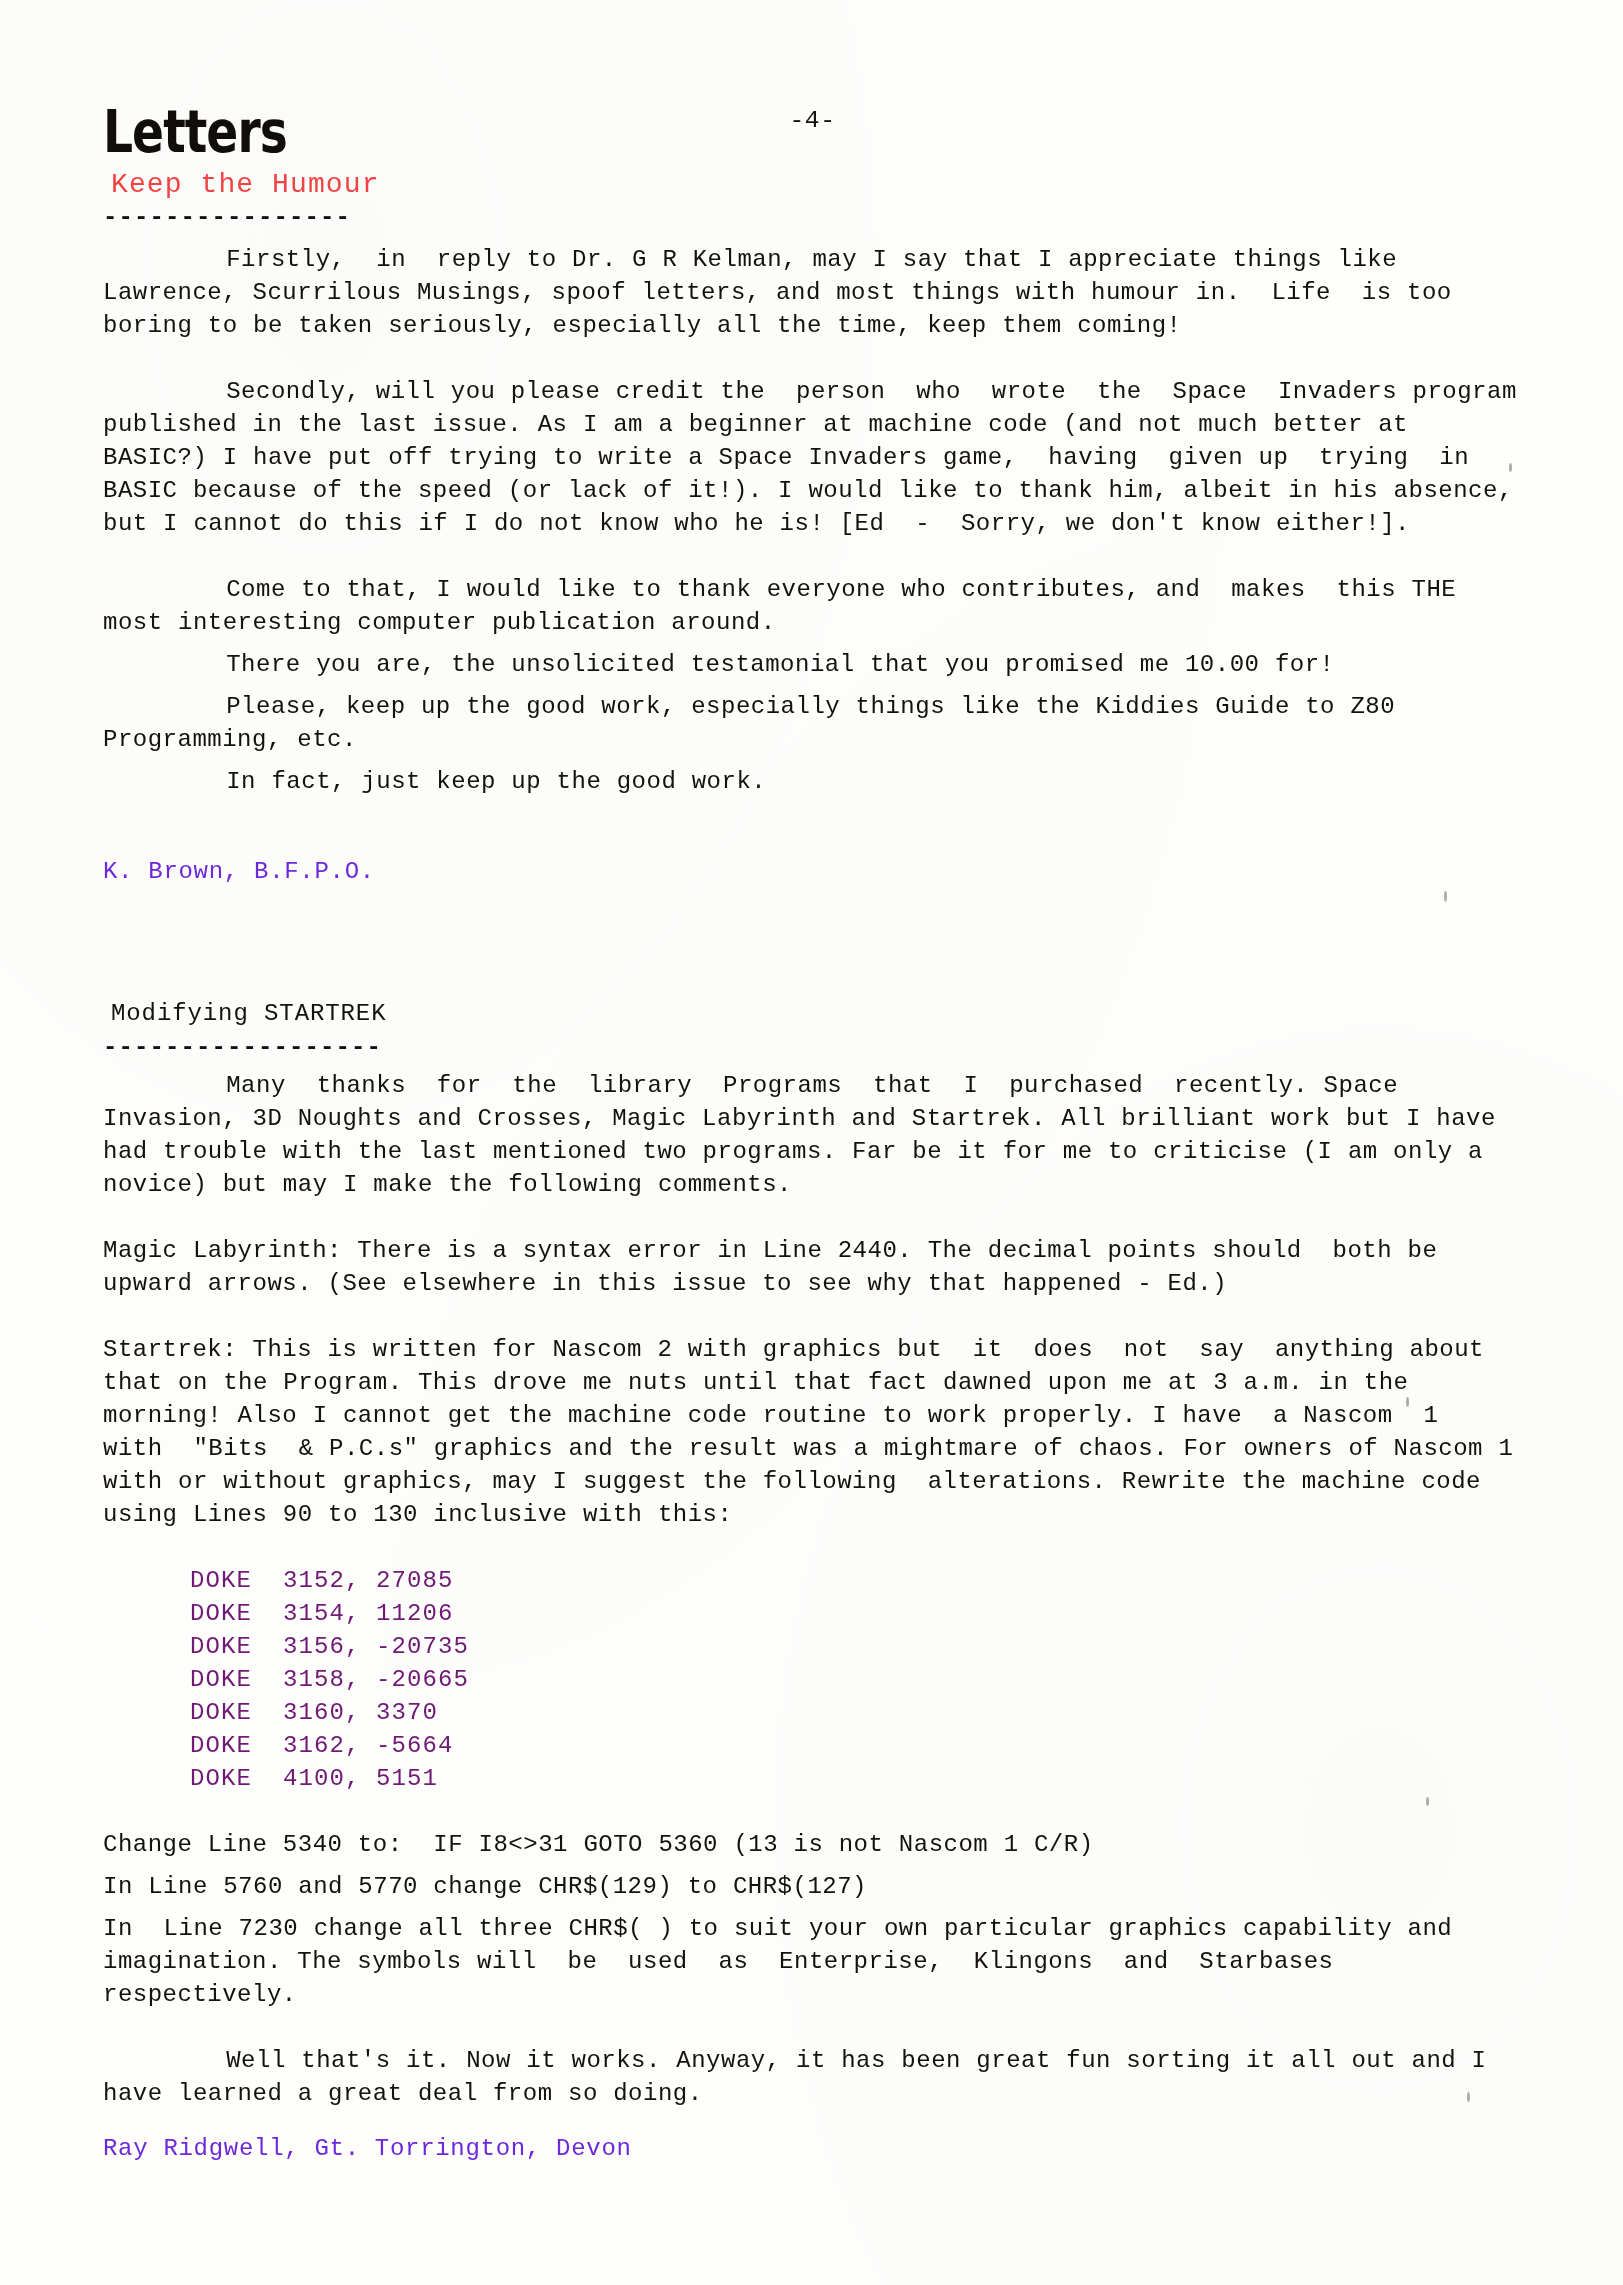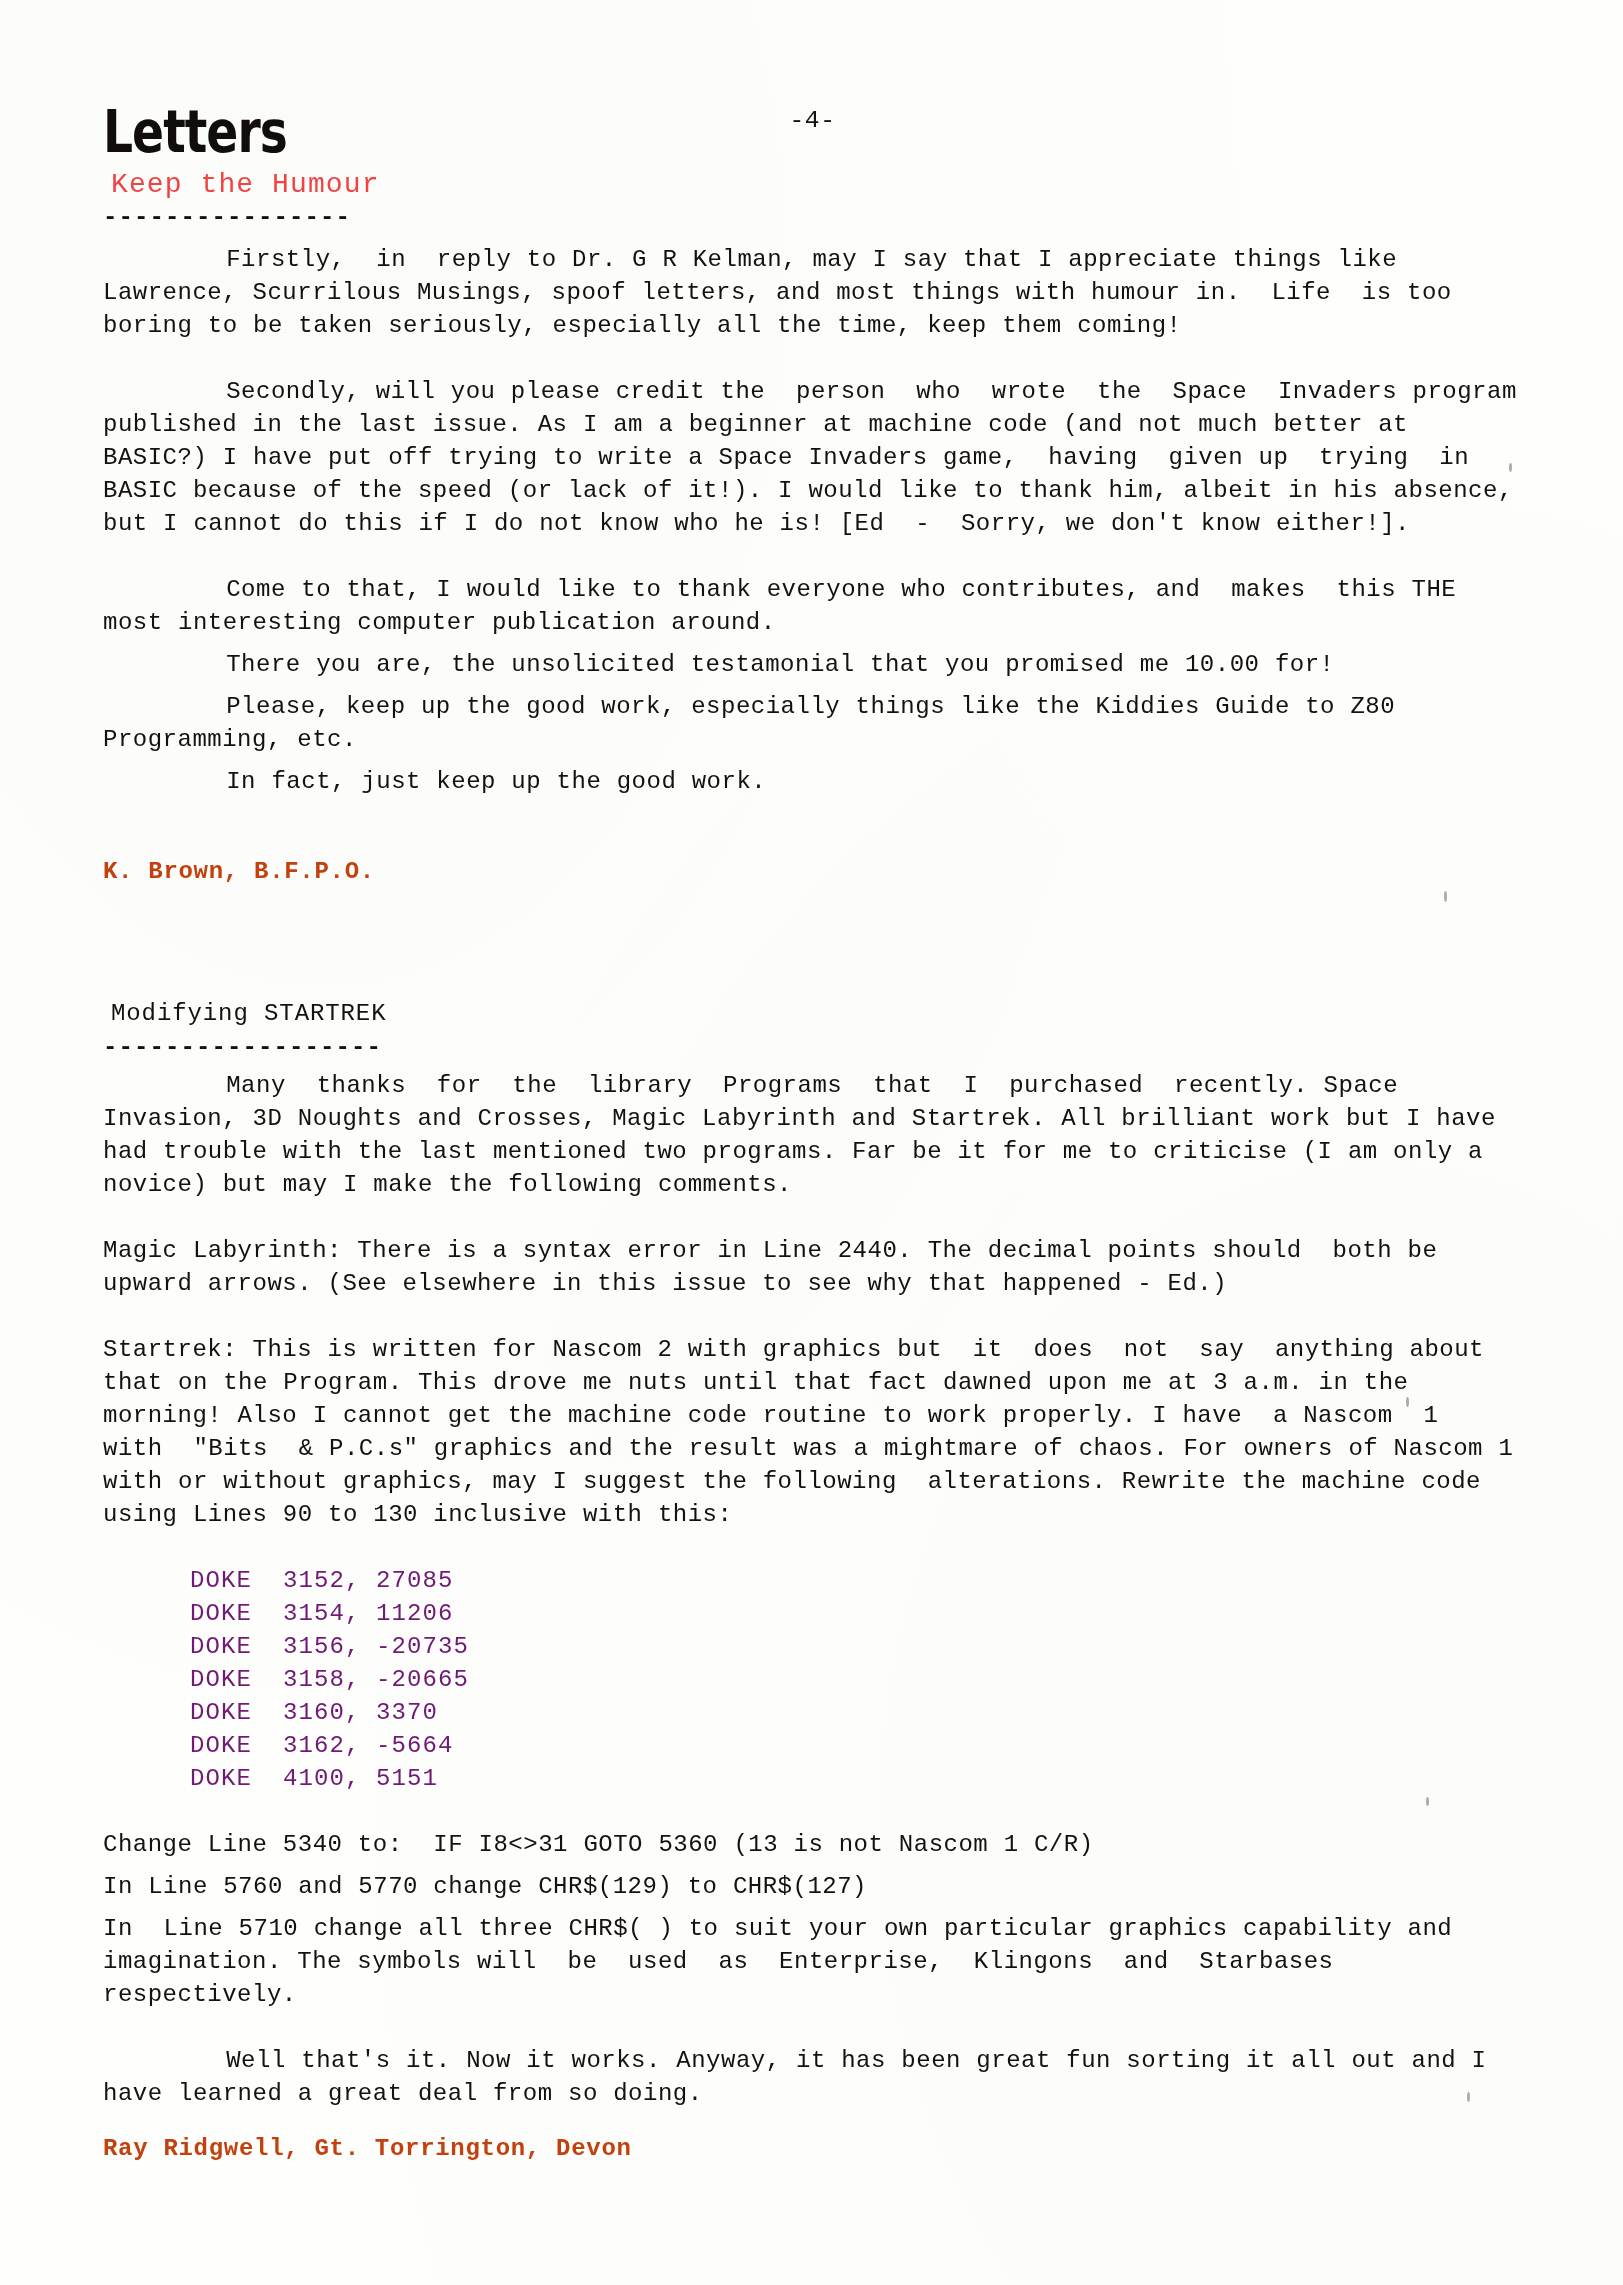--- a/index.html
+++ b/index.html
@@ -99,24 +99,23 @@
 
   .gap-sm  { height: 21.7px; }
   .gap-md  { height: 33px; }
   .gap-lg  { height: 57px; }
   .gap-xxl { height: 102px; }
 
   .signature {
     font-size: 24px;
     line-height: 33px;
     letter-spacing: 0.7px;
-    color: #c2410c;
-    margin: 0;
-    white-space: pre;
-    font-weight: bold;
+    color: #6d28d9;
+    margin: 0;
+    white-space: pre;
   }
 
   .section-title {
     font-size: 24px;
     line-height: 31.5px;
     letter-spacing: 0.9px;
     color: #141210;
     margin: 8px;
     white-space: pre;
   }
@@ -199,21 +198,21 @@
         <div class="code-line">DOKE  3158, -20665</div>
         <div class="code-line">DOKE  3160, 3370</div>
         <div class="code-line">DOKE  3162, -5664</div>
         <div class="code-line">DOKE  4100, 5151</div>
       </div>
 
       <div class="gap-md"></div>
 
       <p class="para">Change Line 5340 to:  IF I8&lt;&gt;31 GOTO 5360 (13 is not Nascom 1 C/R)</p>
       <p class="para">In Line 5760 and 5770 change CHR$(129) to CHR$(127)</p>
-      <p class="para">In  Line 5710 change all three CHR$( ) to suit your own particular graphics capability and imagination. The symbols will  be  used  as  Enterprise,  Klingons  and  Starbases respectively.</p>
+      <p class="para">In  Line 7230 change all three CHR$( ) to suit your own particular graphics capability and imagination. The symbols will  be  used  as  Enterprise,  Klingons  and  Starbases respectively.</p>
 
       <div class="gap-md"></div>
       <p class="para">        Well that's it. Now it works. Anyway, it has been great fun sorting it all out and I have learned a great deal from so doing.</p>
 
       <div class="gap-sm"></div>
       <p class="signature">Ray Ridgwell, Gt. Torrington, Devon</p>
     </div>
 
   </div>
 </div>

